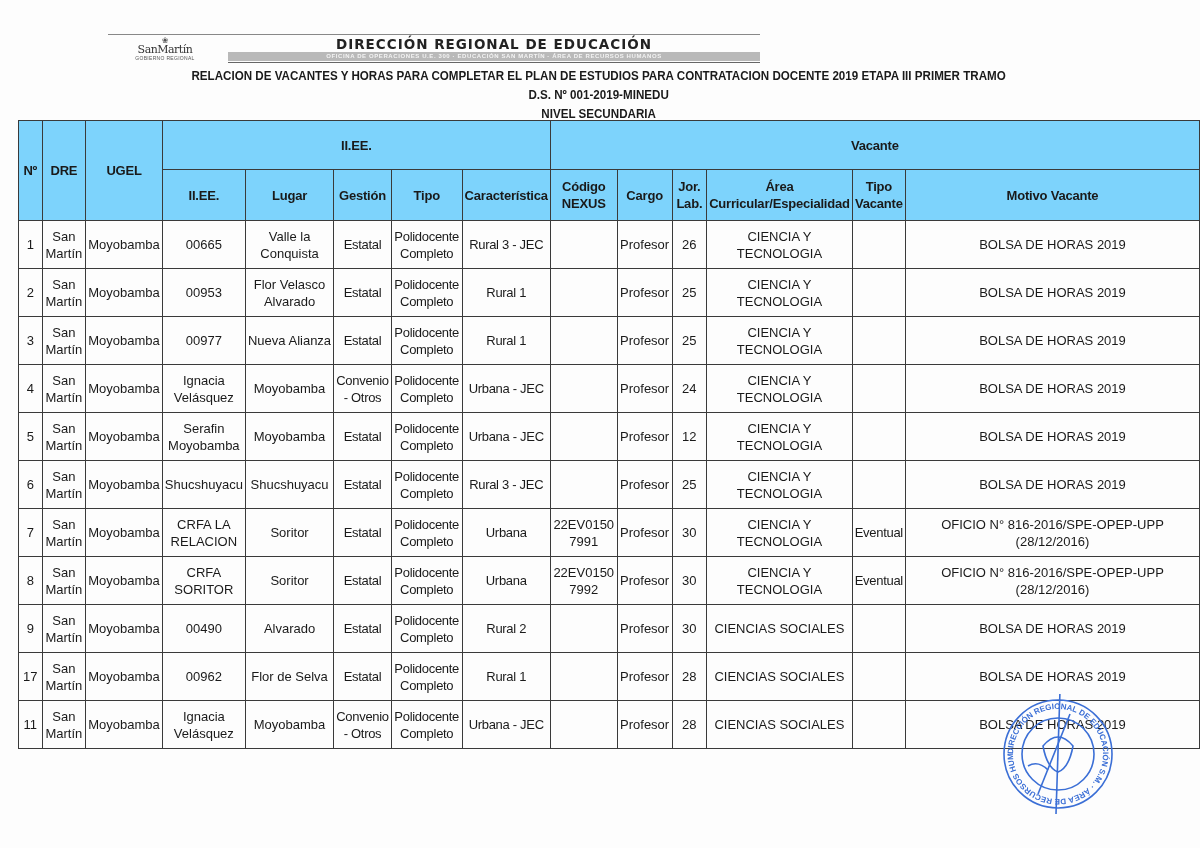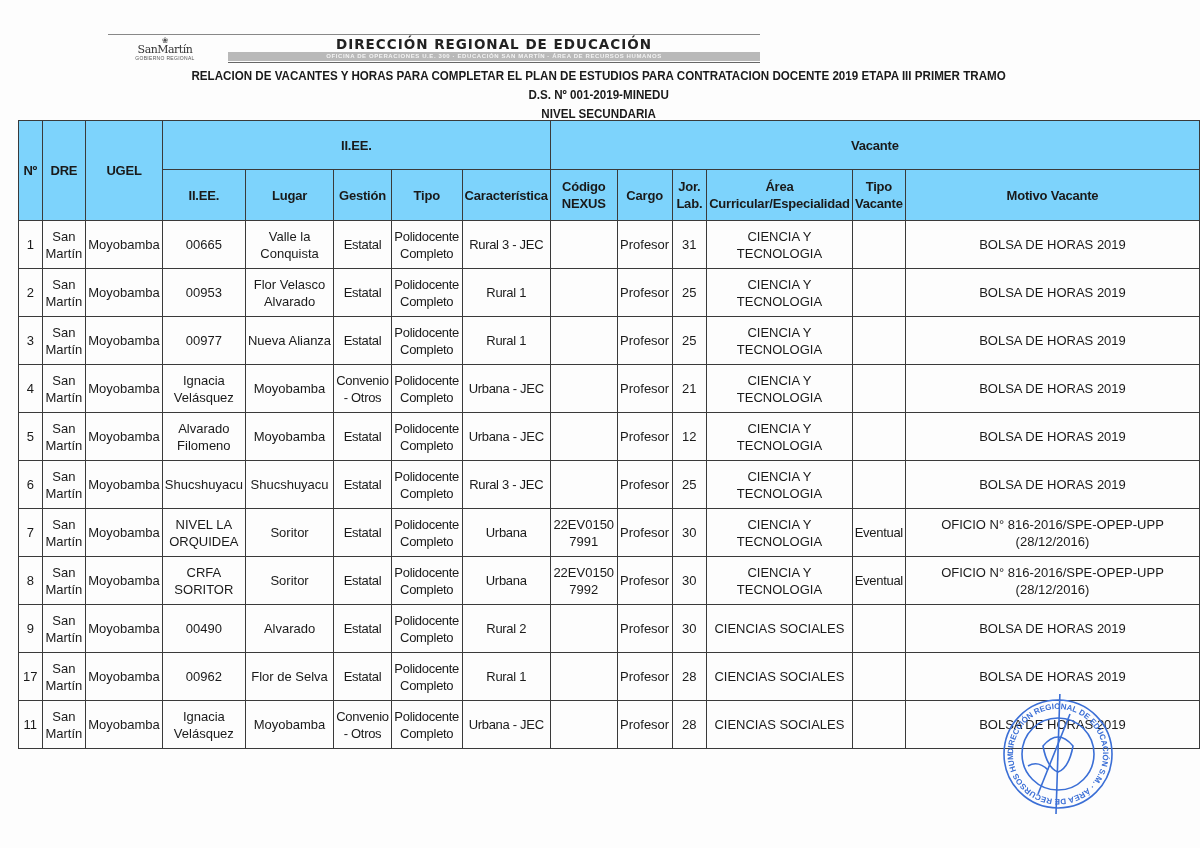--- a/index.html
+++ b/index.html
@@ -95,21 +95,21 @@
         <td>1</td>
         <td>San Martín</td>
         <td>Moyobamba</td>
         <td>00665</td>
         <td>Valle la Conquista</td>
         <td class="narrow">Estatal</td>
         <td class="narrow">Polidocente Completo</td>
         <td class="narrow">Rural 3 - JEC</td>
         <td></td>
         <td>Profesor</td>
-        <td>31</td>
+        <td>26</td>
         <td>CIENCIA Y TECNOLOGIA</td>
         <td class="narrow"></td>
         <td class="left">BOLSA DE HORAS 2019</td>
       </tr>
       <tr class="row">
         <td>2</td>
         <td>San Martín</td>
         <td>Moyobamba</td>
         <td>00953</td>
         <td>Flor Velasco Alvarado</td>
@@ -143,30 +143,30 @@
         <td>4</td>
         <td>San Martín</td>
         <td>Moyobamba</td>
         <td>Ignacia Velásquez</td>
         <td>Moyobamba</td>
         <td class="narrow">Convenio - Otros</td>
         <td class="narrow">Polidocente Completo</td>
         <td class="narrow">Urbana - JEC</td>
         <td></td>
         <td>Profesor</td>
-        <td>21</td>
+        <td>24</td>
         <td>CIENCIA Y TECNOLOGIA</td>
         <td class="narrow"></td>
         <td class="left">BOLSA DE HORAS 2019</td>
       </tr>
       <tr class="row">
         <td>5</td>
         <td>San Martín</td>
         <td>Moyobamba</td>
-        <td>Alvarado Filomeno</td>
+        <td>Serafin Moyobamba</td>
         <td>Moyobamba</td>
         <td class="narrow">Estatal</td>
         <td class="narrow">Polidocente Completo</td>
         <td class="narrow">Urbana - JEC</td>
         <td></td>
         <td>Profesor</td>
         <td>12</td>
         <td>CIENCIA Y TECNOLOGIA</td>
         <td class="narrow"></td>
         <td class="left">BOLSA DE HORAS 2019</td>
@@ -184,21 +184,21 @@
         <td>Profesor</td>
         <td>25</td>
         <td>CIENCIA Y TECNOLOGIA</td>
         <td class="narrow"></td>
         <td class="left">BOLSA DE HORAS 2019</td>
       </tr>
       <tr class="row">
         <td>7</td>
         <td>San Martín</td>
         <td>Moyobamba</td>
-        <td>NIVEL LA ORQUIDEA</td>
+        <td>CRFA LA RELACION</td>
         <td>Soritor</td>
         <td class="narrow">Estatal</td>
         <td class="narrow">Polidocente Completo</td>
         <td class="narrow">Urbana</td>
         <td>22EV0150<br>7991</td>
         <td>Profesor</td>
         <td>30</td>
         <td>CIENCIA Y TECNOLOGIA</td>
         <td class="narrow">Eventual</td>
         <td class="left">OFICIO N° 816-2016/SPE-OPEP-UPP (28/12/2016)</td>

